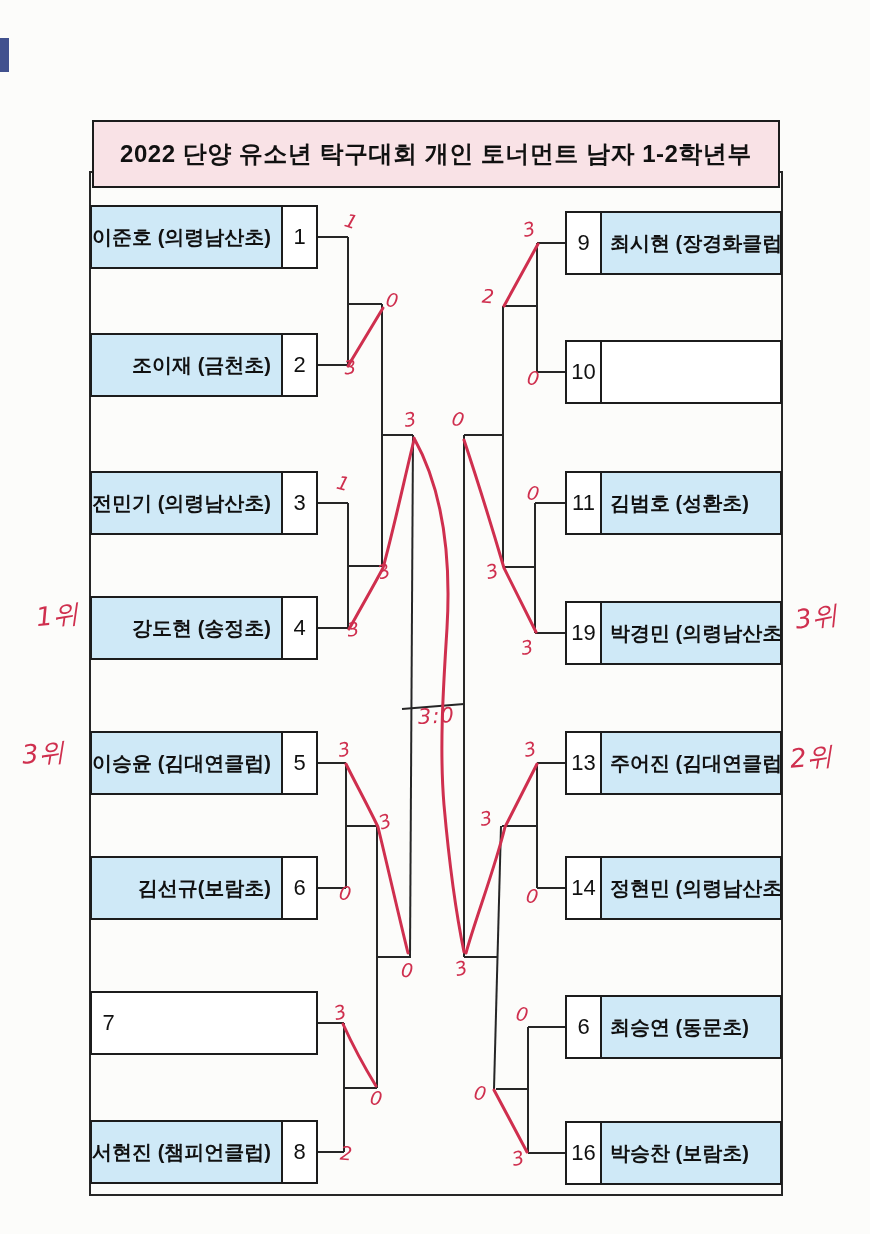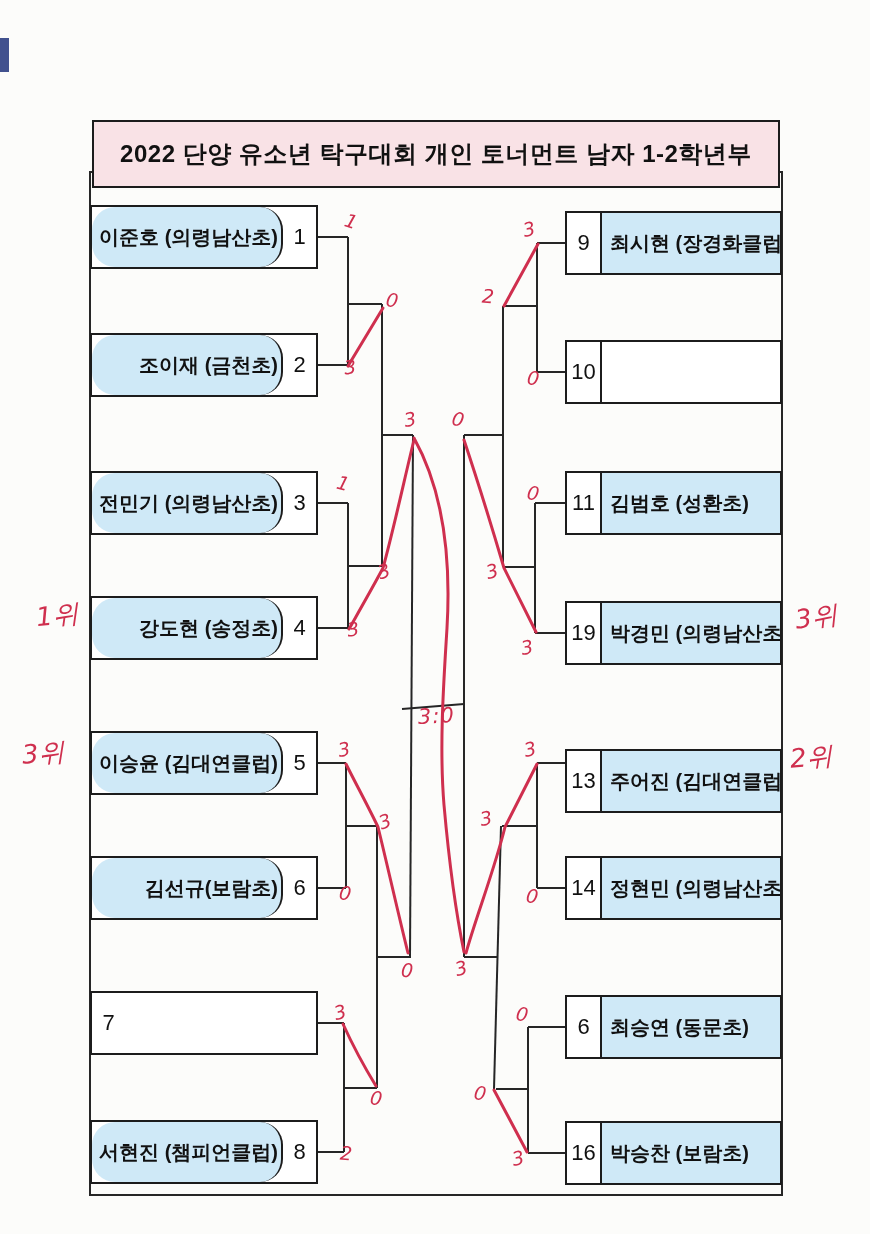--- a/index.html
+++ b/index.html
@@ -12,21 +12,21 @@
             border:2px solid #1c1c1c;background:#f9e2e6;display:flex;align-items:center;justify-content:center;
             z-index:2;}
   .titlebox span{font-size:24px;font-weight:bold;color:#111;letter-spacing:.5px;}
   
   .pbox{position:absolute;height:64px;box-sizing:border-box;border:2px solid #1c1c1c;display:flex;
         z-index:2;background:#fff;}
   .pbox.l{left:90px;width:228px;}
   .pbox.r{left:565px;width:217px;}
   .pname{flex:1;background:#cfe9f7;display:flex;align-items:center;font-weight:bold;font-size:20px;color:#111;
          white-space:nowrap;overflow:hidden;}
-  .pbox.l .pname{justify-content:flex-end;padding-right:3px;border-right:2px solid #1c1c1c;border-radius:23px;}
+  .pbox.l .pname{justify-content:flex-end;padding-right:10px;border-right:2px solid #1c1c1c;}
   .pbox.r .pname{justify-content:flex-start;padding-left:8px;}
   .pno{width:33px;background:#fff;display:flex;align-items:center;justify-content:center;
        font-size:22px;color:#111;}
   .pbox.r .pno{border-right:2px solid #1c1c1c;}
   
   .hw{position:absolute;z-index:3;color:#cf2f4e;font-family:"DejaVu Sans",sans-serif;font-style:italic;
       font-size:19px;line-height:1;}
   .hw.rank{font-size:26px;font-style:italic;}
   .hw.final{font-size:21px;letter-spacing:1px;}
 </style>
@@ -148,21 +148,21 @@
     <div class="pno">10</div>
   </div>
   <div class="pbox r" style="top:471px">
     <div class="pno">11</div>
     <div class="pname">김범호 (성환초)</div>
   </div>
   <div class="pbox r" style="top:601px">
     <div class="pno">19</div>
     <div class="pname">박경민 (의령남산초)</div>
   </div>
-  <div class="pbox r" style="top:749px">
+  <div class="pbox r" style="top:731px">
     <div class="pno">13</div>
     <div class="pname">주어진 (김대연클럽)</div>
   </div>
   <div class="pbox r" style="top:856px">
     <div class="pno">14</div>
     <div class="pname">정현민 (의령남산초)</div>
   </div>
   <div class="pbox r" style="top:995px">
     <div class="pno">6</div>
     <div class="pname">최승연 (동문초)</div>

